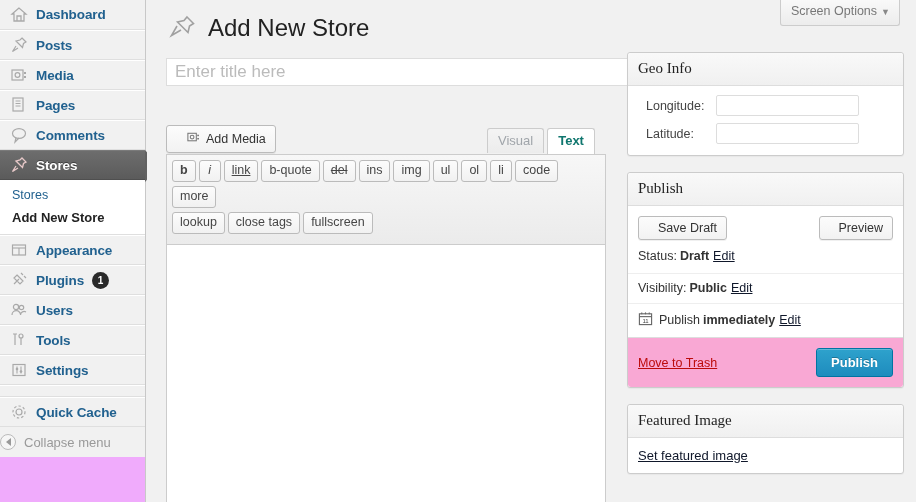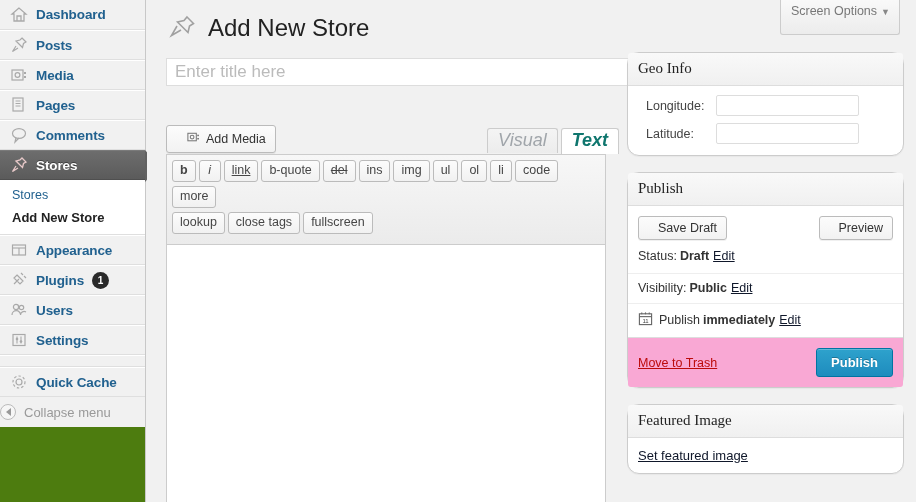--- a/index.html
+++ b/index.html
@@ -11,21 +11,21 @@
     font-family: "Liberation Sans", sans-serif;
     font-size: 13px;
     color: #333;
   }
   #root { position: relative; width: 916px; height: 502px; }
 
   
   #adminmenu {
     position: absolute; left: 0; top: 0;
     width: 146px; height: 502px;
-    background: #4d7c0f;
+    background: #f0abfc;
     border-right: 1px solid #c8c8c8;
   }
   .menu-item {
     position: relative;
     height: 30px;
     display: flex; align-items: center;
     padding-left: 9px;
     border-bottom: 1px solid #dfdfdf;
     border-top: 1px solid #fff;
     background: #f1f1f1;
@@ -91,21 +91,21 @@
 
   
   #main { position: absolute; left: 147px; top: 0; right: 0; height: 502px; background: #f1f1f1; }
 
   #screen-options-tab {
     position: absolute; right: 16px; top: 0;
     background: #f1f1f1;
     background-image: linear-gradient(#f9f9f9, #ececec);
     border: 1px solid #ccc; border-top: none;
     border-radius: 0 0 3px 3px;
-    padding: 4px 9px 15px 10px;
+    padding: 4px 9px 6px 10px;
     font-size: 12.5px; color: #777;
     cursor: pointer;
     line-height: 14px;
   }
   #screen-options-tab .caret { color: #888; font-size: 9px; margin-left: 4px; }
 
   .page-head {
     position: absolute; left: 19px; top: 12px;
     display: flex; align-items: center;
   }
@@ -144,28 +144,27 @@
     line-height: 14px;
   }
   .button-secondary .bico { margin-right: 5px; display: block; }
 
   
   #editor-tabs { position: absolute; left: 340px; top: 128px; display: flex; align-items: flex-end; }
   .etab {
     border: 1px solid #ccc;
     border-bottom: none;
     padding: 4px 10px 5px;
-    font-size: 18px;
+    font-size: 13px;
     background-image: linear-gradient(#f4f4f4, #ececec);
     color: #a0a5aa;
     cursor: pointer;
     border-radius: 3px 3px 0 0;
     margin-right: 3px;
     line-height: 15px;
-    font-style: italic;
   }
   .etab.active {
     background: #fff; background-image: none;
     color: #0f766e; font-weight: bold;
     border-color: #ccc;
     padding-bottom: 6px;
     margin-bottom: -1px;
   }
 
   #editor-box {
@@ -205,21 +204,21 @@
     font-size: 13px; color: #333;
     padding: 6px 8px;
     display: block;
   }
 
   
   #side-col { position: absolute; left: 480px; top: 52px; width: 277px; }
   .postbox {
     background: #fff;
     border: 1px solid #ccc;
-    border-radius: 12px;
+    border-radius: 3px;
     margin-bottom: 16px;
     box-shadow: 0 1px 1px rgba(0,0,0,.04);
   }
   .postbox h3 {
     margin: 0;
     font-family: "Liberation Serif", serif;
     font-size: 15px; font-weight: normal; color: #222;
     padding: 7px 10px 8px;
     background-image: linear-gradient(#f9f9f9, #f0f0f0);
     border-bottom: 1px solid #ddd;
@@ -378,20 +377,28 @@
       <span class="menu-ico">
         <svg width="20" height="20" viewBox="0 0 20 20">
             <circle cx="7" cy="7" r="2.6" fill="none" stroke="#9a9a9a" stroke-width="1.2"></circle>
             <circle cx="12.5" cy="7.5" r="2.2" fill="none" stroke="#9a9a9a" stroke-width="1.2"></circle>
             <path d="M3 15 a4.3 4.3 0 0 1 8.6 0 M11.5 15 a3.6 3.6 0 0 1 5.5-3" fill="none" stroke="#9a9a9a" stroke-width="1.2"></path>
           </svg>
       </span>
       <span class="mlabel">Users</span>
     </div>
 
+    <div class="menu-item">
+      <span class="menu-ico">
+        <svg width="20" height="20" viewBox="0 0 20 20">
+            <path d="M6 4 v11 M4 4 h4 M12 15 v-7 M12 8 a2 2 0 0 0 0-4 a2 2 0 0 0 0 4" fill="none" stroke="#9a9a9a" stroke-width="1.2"></path>
+          </svg>
+      </span>
+      <span class="mlabel">Tools</span>
+    </div>
 
     <div class="menu-item">
       <span class="menu-ico">
         <svg width="20" height="20" viewBox="0 0 20 20">
             <rect x="4" y="4.5" width="12" height="11" fill="none" stroke="#9a9a9a" stroke-width="1.2"></rect>
             <line x1="8" y1="6.5" x2="8" y2="13.5" stroke="#9a9a9a" stroke-width="1.1"></line>
             <line x1="12" y1="6.5" x2="12" y2="13.5" stroke="#9a9a9a" stroke-width="1.1"></line>
             <circle cx="8" cy="9" r="1.3" fill="#9a9a9a"></circle>
             <circle cx="12" cy="11.5" r="1.3" fill="#9a9a9a"></circle>
           </svg>

